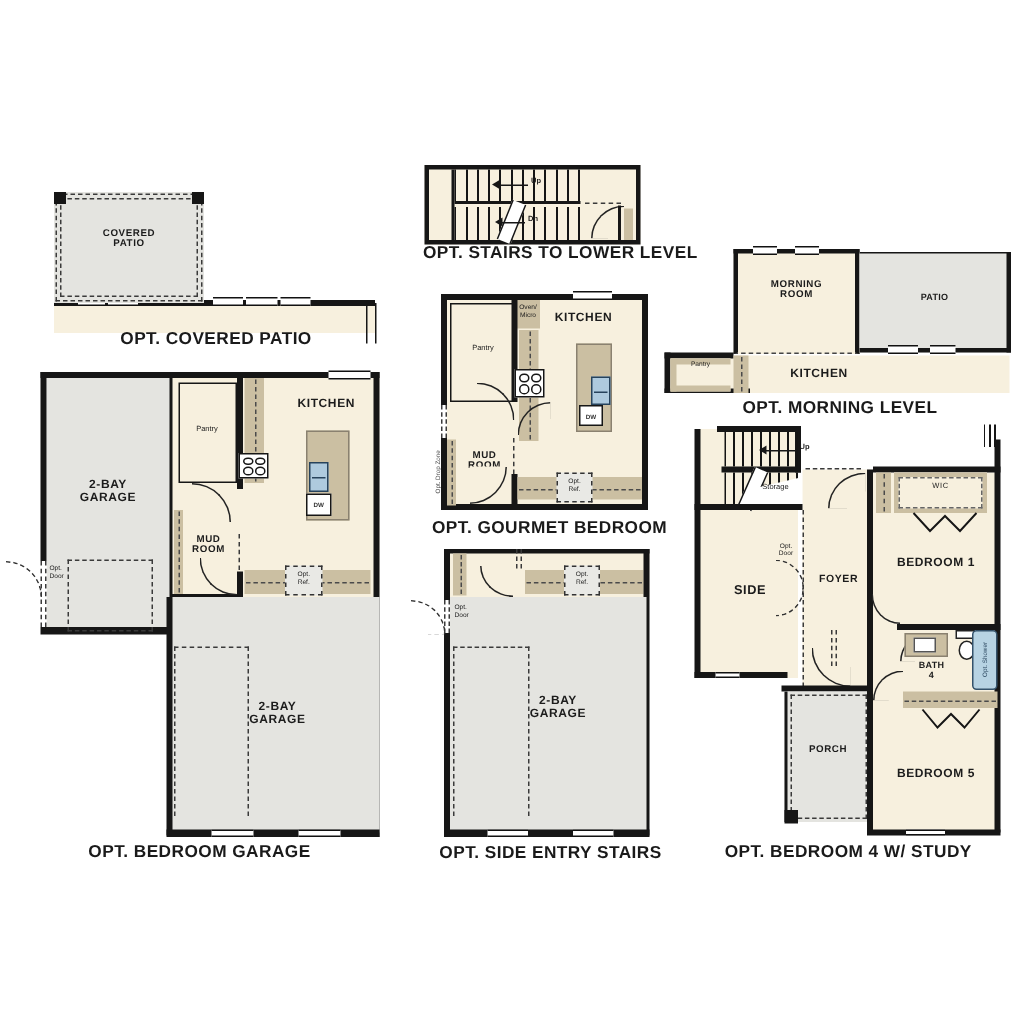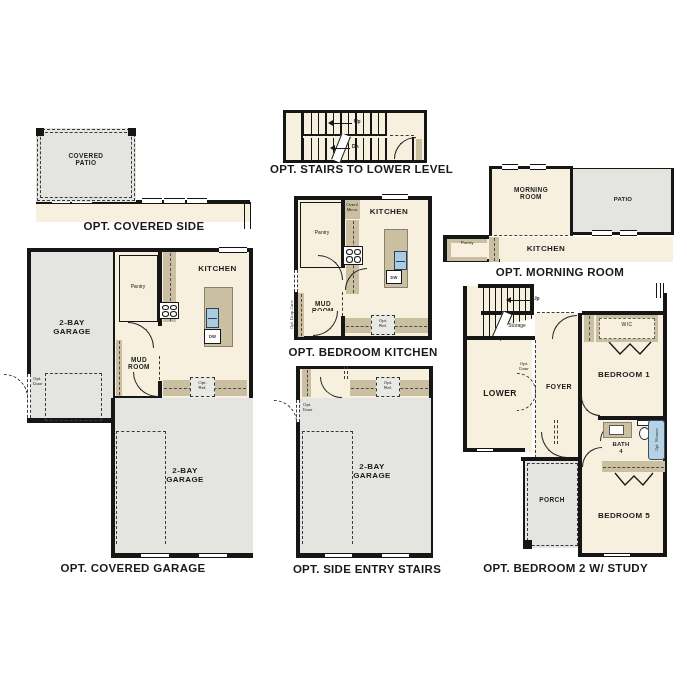--- a/index.html
+++ b/index.html
@@ -49,40 +49,40 @@
     <div class="a win" style="left:187px;top:198px;width:20px;height:6px;"></div>
     <div class="a" style="left:244px;top:202px;width:7px;height:27px;border-left:1.5px solid #161616;border-right:1.5px solid #161616;"></div>
     <div class="a gy" style="left:36px;top:128px;width:100px;height:74px;">
       <div class="a db" style="inset:1px;"></div>
       <div class="a db" style="inset:4px;"></div>
     </div>
     <div class="a wl" style="left:36px;top:128px;width:8px;height:8px;"></div>
     <div class="a wl" style="left:128px;top:128px;width:8px;height:8px;"></div>
     <div class="a lb s65" style="left:58px;top:152px;width:56px;">COVERED
 PATIO</div>
-    <div class="a cap" style="left:36px;top:220px;width:216px;">OPT. COVERED SIDE</div>
+    <div class="a cap" style="left:36px;top:220px;width:216px;">OPT. COVERED PATIO</div>
   </div>
 
   <div>
     <div class="a cr" style="left:283px;top:110px;width:144px;height:53px;border:3px solid #161616;"></div>
     <div class="a wl" style="left:301px;top:113px;width:2px;height:47px;"></div>
     <div class="a stv" style="left:303px;top:113px;width:84px;height:23px;border-bottom:2px solid #161616;"></div>
     <div class="a stv" style="left:303px;top:138px;width:84px;height:22px;"></div>
     <div class="a" style="left:336px;top:134px;width:10px;height:28px;background:#fff;border-left:1px solid #161616;border-right:1px solid #161616;transform:rotate(22deg);"></div>
     <div class="a shaft" style="left:330px;top:123px;width:22px;"></div>
     <div class="a ahl" style="left:325px;top:120px;"></div>
     <div class="a lb s5" style="left:354px;top:119px;width:14px;text-align:left;">Up</div>
     <div class="a shaft" style="left:332px;top:148px;width:18px;"></div>
     <div class="a ahl" style="left:327px;top:145px;"></div>
     <div class="a lb s5" style="left:352px;top:144px;width:14px;text-align:left;">Dn</div>
     <div class="a" style="left:390px;top:135px;width:24px;height:0;border-top:1.2px dashed #3a3a3a;"></div>
     <div class="a" style="left:394px;top:137px;width:22px;height:22px;border-top:1.1px solid #222;border-left:1.1px solid #222;border-top-left-radius:100%;"></div>
     <div class="a tn" style="left:416px;top:139px;width:6px;height:21px;"></div>
     <div class="a wl" style="left:412px;top:137px;width:2px;height:24px;"></div>
-    <div class="a cap" style="left:270px;top:163px;width:172px;">OPT. STAIRS TO LOWER LEVEL</div>
+    <div class="a cap" style="left:282px;top:163px;width:172px;">OPT. STAIRS TO LOWER LEVEL</div>
   </div>
 
   <div>
     <div class="a cr" style="left:489px;top:166px;width:84px;height:70px;border:3.5px solid #161616;border-bottom:1px dashed #444;"></div>
     <div class="a win" style="left:502px;top:164px;width:16px;height:6px;"></div>
     <div class="a win" style="left:530px;top:164px;width:16px;height:6px;"></div>
     <div class="a lb s65" style="left:499px;top:186px;width:64px;">MORNING
 ROOM</div>
     <div class="a gy" style="left:573px;top:168px;width:101px;height:67px;border-top:1.5px solid #161616;border-right:3.5px solid #161616;border-bottom:3.5px solid #161616;"></div>
     <div class="a lb s6" style="left:593px;top:196px;width:60px;">PATIO</div>
@@ -91,21 +91,21 @@
     <div class="a cr" style="left:445px;top:237px;width:228px;height:25px;"></div>
     <div class="a wl" style="left:443px;top:235px;width:46px;height:4px;"></div>
     <div class="a wl" style="left:443px;top:235px;width:4px;height:27px;"></div>
     <div class="a wl" style="left:443px;top:259px;width:57px;height:3px;"></div>
     <div class="a" style="left:447px;top:239px;width:40px;height:22px;border-left:4px solid #cbbfa2;border-top:4px solid #cbbfa2;border-bottom:4px solid #cbbfa2;background:#f7f0de;"></div>
     <div class="a lb s42" style="left:452px;top:240px;width:30px;font-weight:normal;">Pantry</div>
     <div class="a tn" style="left:489px;top:237px;width:10px;height:25px;">
         <span class="vd"></span>
       </div>
     <div class="a lb s8" style="left:515px;top:244px;width:62px;">KITCHEN</div>
-    <div class="a cap" style="left:445px;top:266px;width:230px;">OPT. MORNING ROOM</div>
+    <div class="a cap" style="left:445px;top:266px;width:230px;">OPT. MORNING LEVEL</div>
   </div>
 
   <div>
     <div class="a cr" style="left:113px;top:250px;width:140px;height:148px;"></div>
     <div class="a wl" style="left:111px;top:248px;width:142px;height:4px;"></div>
     <div class="a win" style="left:219px;top:247px;width:28px;height:6px;"></div>
     <div class="a wl" style="left:249px;top:248px;width:4px;height:310px;"></div>
     <div class="a lb s8" style="left:190px;top:264px;width:55px;">KITCHEN</div>
     <div class="a" style="left:119px;top:255px;width:39px;height:67px;border:1.5px solid #161616;background:#f7f0de;"></div>
     <div class="a lb s5" style="left:124px;top:284px;width:28px;font-weight:normal;">Pantry</div>
@@ -155,21 +155,21 @@
     <div class="a lb s8" style="left:44px;top:318px;width:56px;">2-BAY
 GARAGE</div>
     <div class="a gy" style="left:113px;top:398px;width:140px;height:157px;"></div>
     <div class="a wl" style="left:111px;top:398px;width:4px;height:159px;"></div>
     <div class="a wl" style="left:111px;top:553px;width:142px;height:5px;"></div>
     <div class="a win" style="left:141px;top:553px;width:28px;height:5px;"></div>
     <div class="a win" style="left:199px;top:553px;width:28px;height:5px;"></div>
     <div class="a db" style="left:116px;top:431px;width:50px;height:113px;border-bottom:none;"></div>
     <div class="a lb s8" style="left:155px;top:466px;width:60px;">2-BAY
 GARAGE</div>
-    <div class="a cap" style="left:38px;top:562px;width:190px;">OPT. COVERED GARAGE</div>
+    <div class="a cap" style="left:38px;top:562px;width:190px;">OPT. BEDROOM GARAGE</div>
   </div>
 
   <div>
     <div class="a cr" style="left:294px;top:196px;width:138px;height:144px;border:4px solid #161616;"></div>
     <div class="a win" style="left:382px;top:194px;width:26px;height:6px;"></div>
     <div class="a tn" style="left:344px;top:200px;width:16px;height:19px;"></div>
     <div class="a lb s42" style="left:344px;top:202px;width:16px;font-weight:normal;">Oven/
 Micro</div>
     <div class="a lb s8" style="left:362px;top:207px;width:54px;">KITCHEN</div>
     <div class="a wl" style="left:341px;top:200px;width:4px;height:68px;"></div>
@@ -200,21 +200,21 @@
     <div class="a" style="left:342px;top:292px;width:0;height:24px;border-left:1px dashed #3a3a3a;"></div>
     <div class="a wl" style="left:341px;top:316px;width:4px;height:22px;"></div>
     <div class="a" style="left:345px;top:268px;width:22px;height:22px;border-top:1.1px solid #222;border-left:1.1px solid #222;border-top-left-radius:100%;"></div>
     <div class="a" style="left:313px;top:311px;width:25px;height:25px;border-bottom:1.1px solid #222;border-right:1.1px solid #222;border-bottom-right-radius:100%;background:#f7f0de;"></div>
     <div class="a tn" style="left:345px;top:318px;width:83px;height:15px;">
         <span class="hd"></span>
       </div>
     <div class="a" style="left:371px;top:315px;width:24px;height:20px;background:#e9e9e5;border:1px dashed #333;"></div>
     <div class="a lb s42" style="left:373px;top:318px;width:20px;font-weight:normal;">Opt.
 Ref.</div>
-    <div class="a cap" style="left:288px;top:346px;width:150px;">OPT. BEDROOM KITCHEN</div>
+    <div class="a cap" style="left:288px;top:346px;width:150px;">OPT. GOURMET BEDROOM</div>
   </div>
 
   <div>
     <div class="a cr" style="left:300px;top:368px;width:133px;height:30px;"></div>
     <div class="a wl" style="left:296px;top:366px;width:137px;height:3px;"></div>
     <div class="a wl" style="left:296px;top:366px;width:4px;height:32px;"></div>
     <div class="a tn" style="left:302px;top:369px;width:9px;height:28px;">
         <span class="vd"></span>
       </div>
     <div class="a" style="left:320px;top:377px;width:22px;height:21px;border-bottom:1.1px solid #222;border-left:1.1px solid #222;border-bottom-left-radius:100%;"></div>
@@ -256,21 +256,21 @@
     <div class="a" style="left:497px;top:312px;width:10px;height:28px;background:#fff;border-left:1px solid #161616;border-right:1px solid #161616;transform:rotate(24deg);"></div>
     <div class="a" style="left:497px;top:318px;width:38px;height:20px;background:#fff;clip-path:polygon(0 45%,100% 0,100% 100%,8% 100%);"></div>
     <div class="a lb s45 s5" style="left:499px;top:323px;width:36px;font-weight:normal;font-size:5px;">Storage</div>
     <div class="a shaft" style="left:508px;top:300px;width:22px;"></div>
     <div class="a ahl" style="left:503px;top:297px;"></div>
     <div class="a lb s5" style="left:533px;top:296px;width:14px;text-align:left;">Up</div>
 
     <div class="a wl" style="left:463px;top:336px;width:72px;height:4px;"></div>
     <div class="a" style="left:537px;top:312px;width:37px;height:0;border-top:1.2px dashed #3a3a3a;"></div>
     <div class="a" style="left:552px;top:315px;width:25px;height:24px;border-top:1.1px solid #222;border-left:1.1px solid #222;border-top-left-radius:100%;"></div>
-    <div class="a lb s85" style="left:475px;top:389px;width:50px;">LOWER</div>
+    <div class="a lb s85" style="left:475px;top:389px;width:50px;">SIDE</div>
     <div class="a lb s7" style="left:539px;top:383px;width:40px;">FOYER</div>
     <div class="a" style="left:535px;top:340px;width:0;height:118px;border-left:1px dashed #3a3a3a;"></div>
     <div class="a lb s42" style="left:512px;top:361px;width:24px;font-weight:normal;">Opt.
 Door</div>
     <div class="a" style="left:517px;top:373px;width:19px;height:19px;border-top:1.1px dashed #333;border-right:1.1px dashed #333;border-top-right-radius:100%;"></div>
     <div class="a" style="left:517px;top:392px;width:19px;height:19px;border-bottom:1.1px dashed #333;border-right:1.1px dashed #333;border-bottom-right-radius:100%;"></div>
     <div class="a wl" style="left:463px;top:448px;width:62px;height:4px;"></div>
     <div class="a win" style="left:477px;top:448px;width:16px;height:4px;"></div>
 
     <div class="a wl" style="left:578px;top:313px;width:4px;height:107px;"></div>
@@ -315,16 +315,16 @@
     <div class="a" style="left:582px;top:447px;width:20px;height:20px;border-top:1.1px solid #222;border-left:1.1px solid #222;border-top-left-radius:100%;"></div>
     <div class="a tn" style="left:602px;top:461px;width:63px;height:11px;">
         <span class="hd"></span>
       </div>
     <svg class="a" style="left:614px;top:472px;" width="40" height="16">
         <polyline points="1,1 11,13 20,4 29,13 39,1" fill="none" stroke="#161616" stroke-width="1.3"></polyline>
       </svg>
     <div class="a lb s8" style="left:592px;top:511px;width:64px;">BEDROOM 5</div>
     <div class="a wl" style="left:578px;top:553px;width:89px;height:4px;"></div>
     <div class="a win" style="left:604px;top:553px;width:26px;height:4px;"></div>
-    <div class="a cap" style="left:468px;top:562px;width:195px;">OPT. BEDROOM 2 W/ STUDY</div>
+    <div class="a cap" style="left:468px;top:562px;width:195px;">OPT. BEDROOM 4 W/ STUDY</div>
   </div>
 
 </div>
 
 </body></html>

